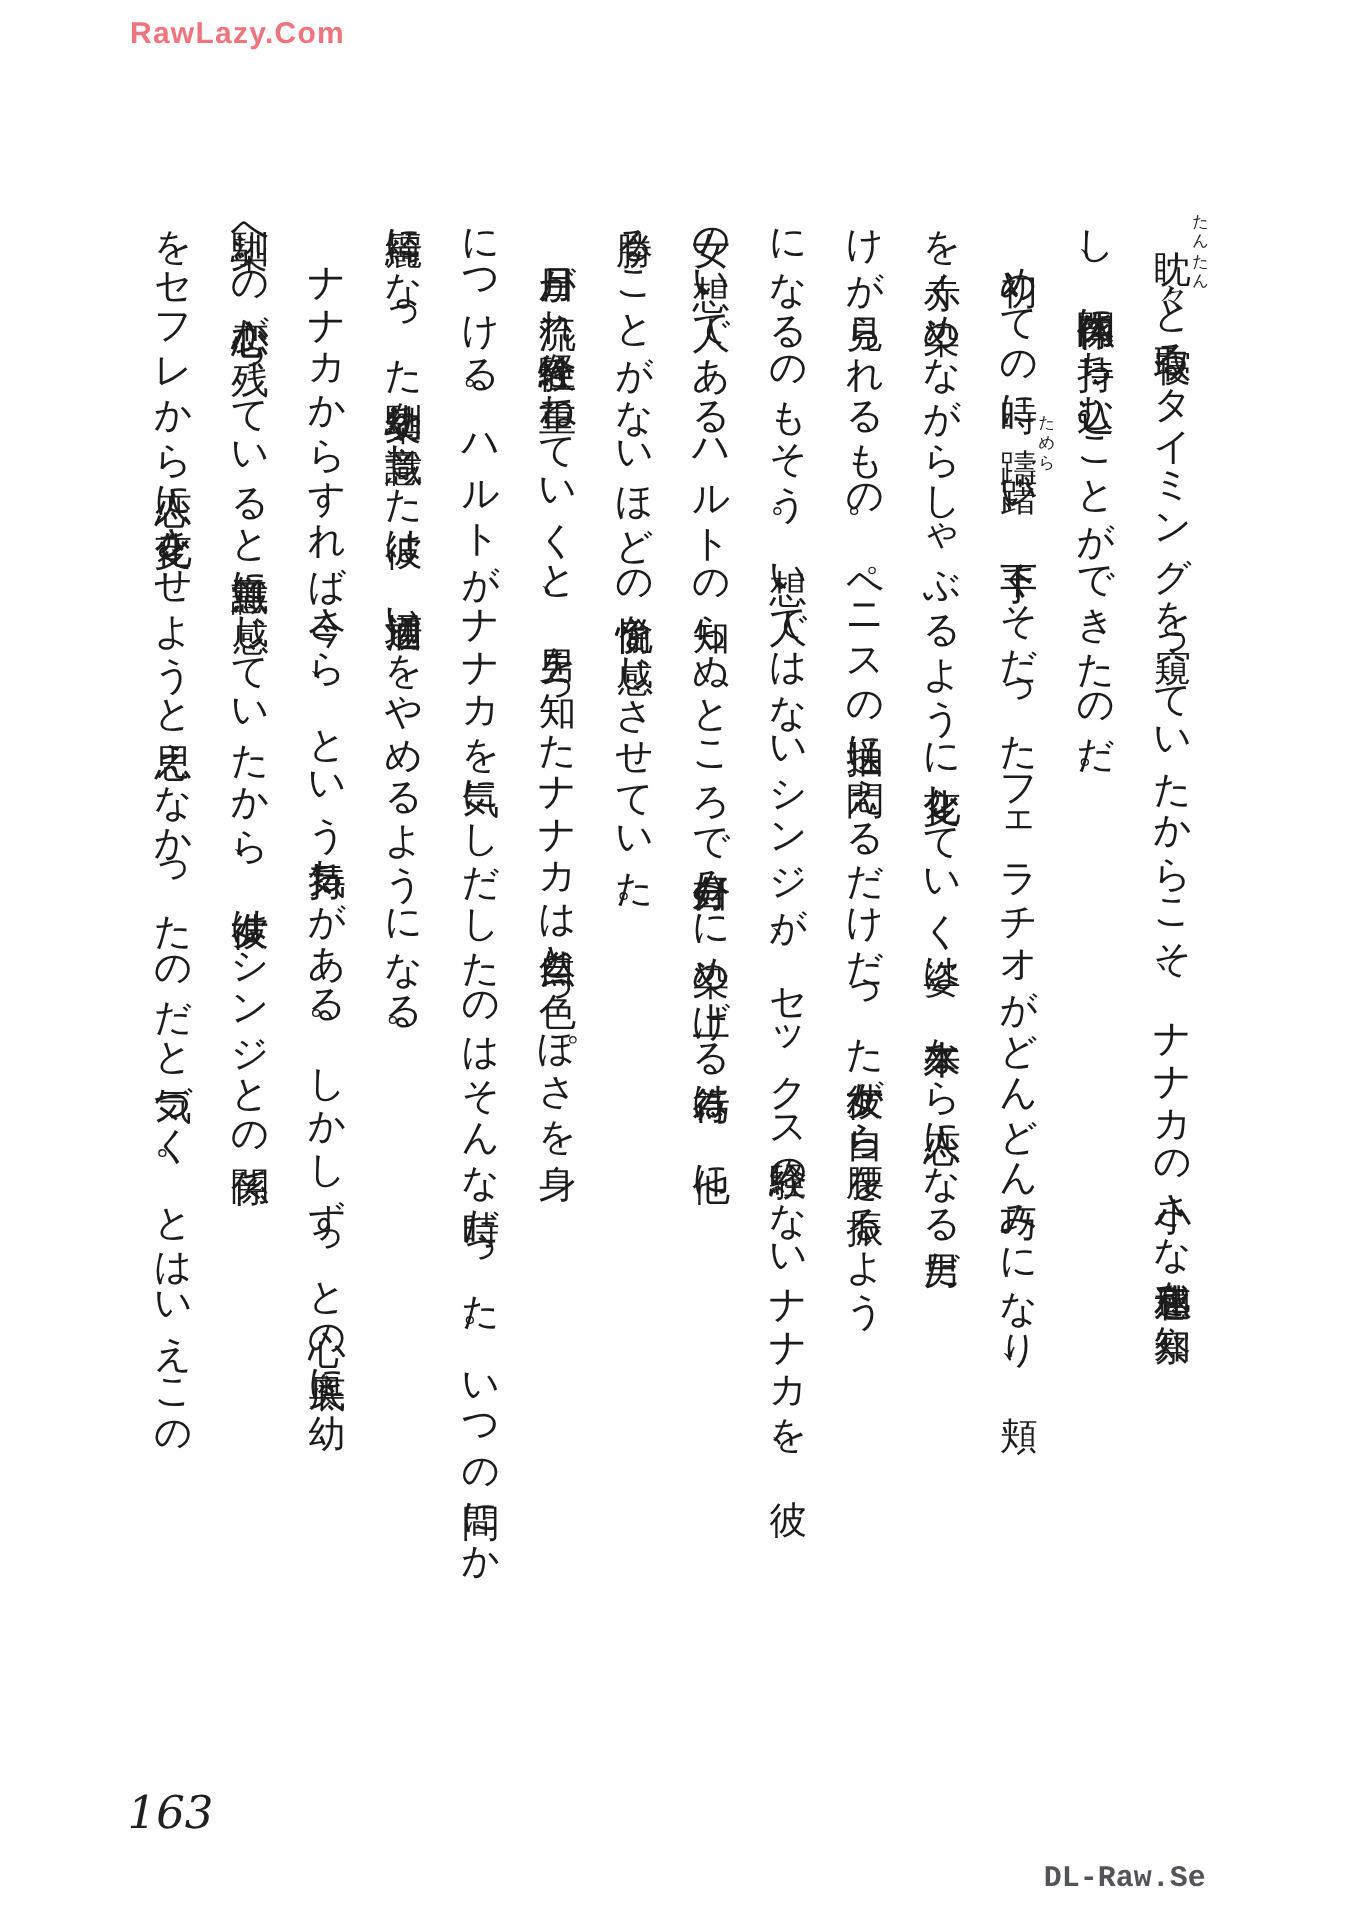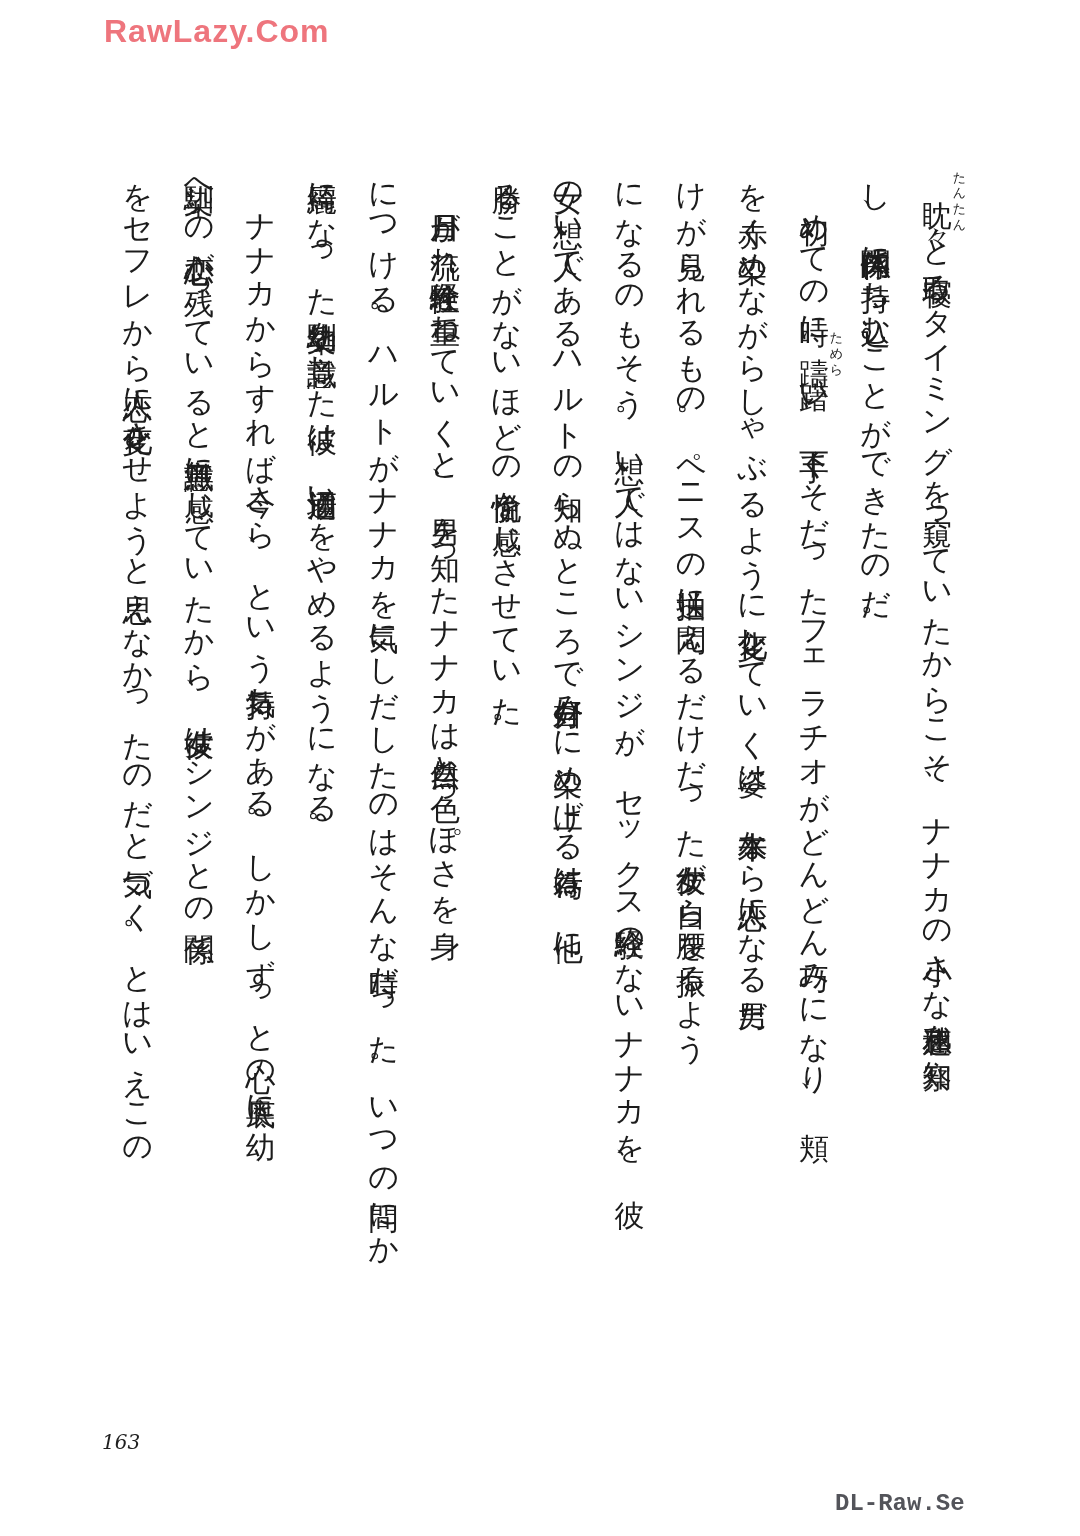--- a/index.html
+++ b/index.html
@@ -12,21 +12,21 @@
   body{
     width:1080px;height:1536px;
     background:var(--paper);
     position:relative;
     overflow:hidden;
     font-family:"DejaVu Serif","Liberation Serif",serif;
   }
   .watermark-top{
     position:absolute;left:104px;top:13px;
     font-family:"Liberation Sans","DejaVu Sans",sans-serif;
-    font-weight:bold;font-size:32px;letter-spacing:1px;
+    font-weight:bold;font-size:24px;letter-spacing:1px;
     color:var(--wm-top);
   }
   .text-block{
     position:absolute;top:162px;right:112px;height:1056px;
     writing-mode:vertical-rl;
     -webkit-writing-mode:vertical-rl;
     text-orientation:mixed;
     font-size:30px;color:var(--ink);
   }
   .column{
@@ -36,21 +36,21 @@
   }
   ruby{ruby-position:over;}
   rt{
     font-size:13px;
     letter-spacing:1px;
     font-family:"DejaVu Serif","Liberation Serif",serif;
   }
   .page-number{
     position:absolute;left:102px;top:1430px;
     font-family:"DejaVu Serif","Liberation Serif",serif;
-    font-style:italic;font-size:20px;color:#202020;
+    font-style:italic;font-size:36px;color:#202020;
   }
   .watermark-bottom{
     position:absolute;left:835px;top:1490px;
     font-family:"Liberation Mono","DejaVu Sans Mono",monospace;
     font-weight:bold;font-size:24px;
     color:var(--wm-bottom);
   }
 </style>
 </head>
 <body>

